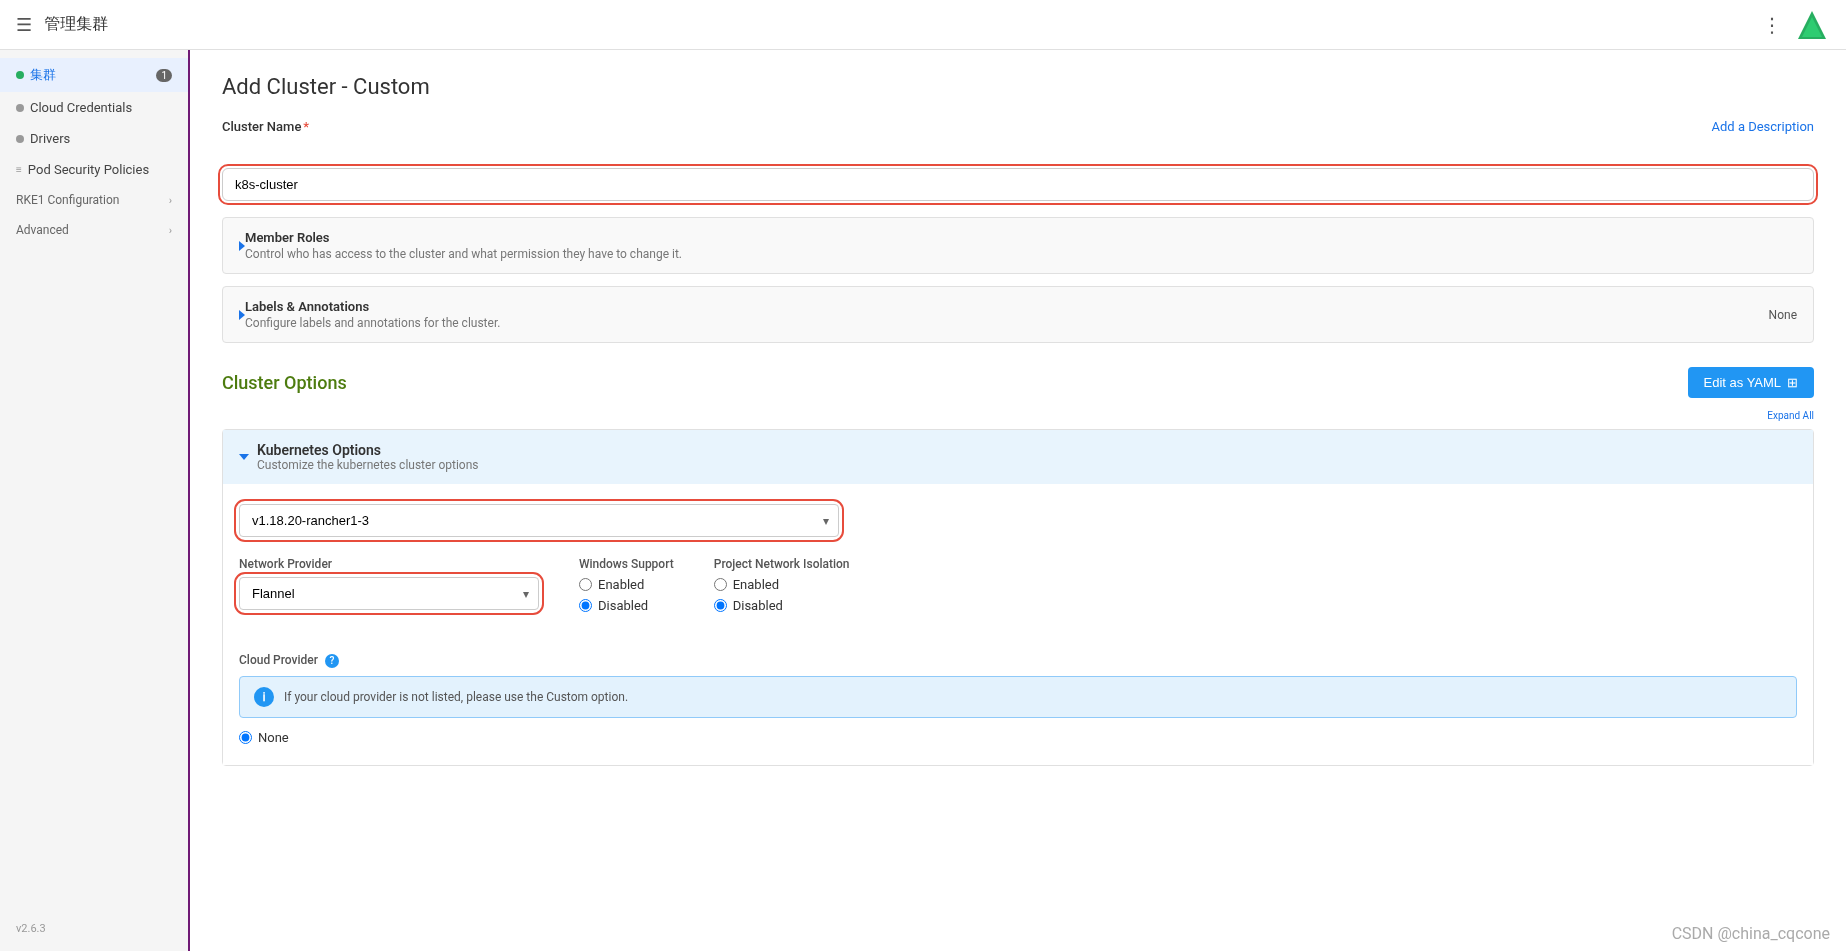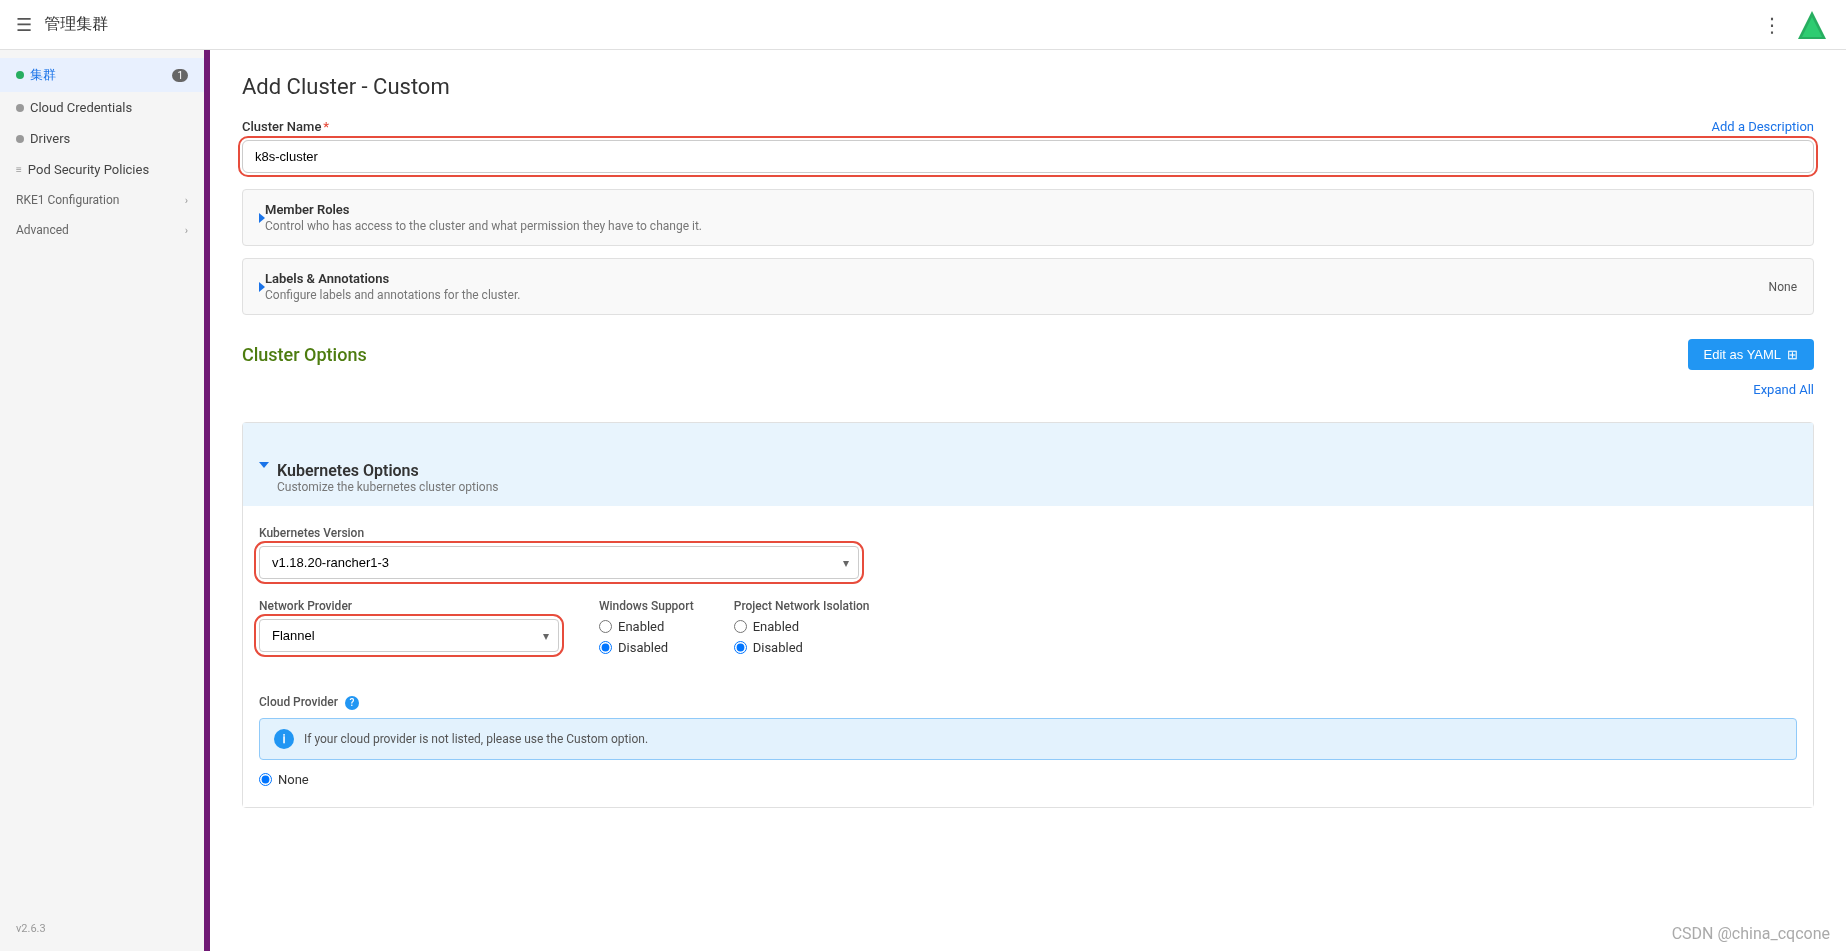--- a/index.html
+++ b/index.html
@@ -11,21 +11,21 @@
     .hamburger-icon { font-size: 18px; color: #555; cursor: pointer; }
     .app-title { font-size: 16px; font-weight: 500; color: #333; }
     .topbar-right { display: flex; align-items: center; gap: 12px; }
     .dots-icon { font-size: 20px; color: #555; cursor: pointer; }
     .brand-svg { width: 36px; height: 36px; }
 
     
     .main-layout { display: flex; flex: 1; overflow: hidden; }
 
     
-    .sidebar { width: 210px; background: #f5f5f5; border-right: 6px solid #701a75; flex-shrink: 0; overflow-y: auto; padding-top: 8px; }
+    .sidebar { width: 190px; background: #f5f5f5; border-right: 2px solid #701a75; flex-shrink: 0; overflow-y: auto; padding-top: 8px; }
     .sidebar-item { padding: 8px 16px; cursor: pointer; display: flex; align-items: center; gap: 6px; font-size: 13px; color: #444; }
     .sidebar-item.active { background: #e8f0fe; color: #1a73e8; }
     .sidebar-item .badge { background: #666; color: #fff; border-radius: 10px; font-size: 10px; padding: 1px 5px; margin-left: auto; }
     .sidebar-section { padding: 8px 16px; font-size: 12px; color: #666; display: flex; align-items: center; gap: 6px; cursor: pointer; }
     .dot-icon { width: 8px; height: 8px; border-radius: 50%; background: #999; flex-shrink: 0; }
     .dot-icon.green { background: #27ae60; }
     .sidebar-chevron { margin-left: auto; font-size: 11px; color: #999; }
     .sidebar-version { padding: 8px 16px; font-size: 11px; color: #999; position: absolute; bottom: 8px; left: 0; }
 
     
@@ -33,40 +33,40 @@
 
     
     .page-title { font-size: 22px; font-weight: 400; color: #333; margin-bottom: 20px; }
 
     
     .form-row { display: flex; align-items: center; margin-bottom: 6px; }
     .form-label { font-size: 13px; color: #333; font-weight: 500; }
     .required { color: #e74c3c; margin-left: 2px; }
     .add-desc-link { margin-left: auto; color: #1a73e8; font-size: 13px; cursor: pointer; text-decoration: none; }
 
-    .text-input { width: 100%; border: 1px solid #ccc; border-radius: 4px; padding: 8px 12px; font-size: 13px; outline: none; }
+    .text-input { width: 100%; border: 1px solid #ccc; border-radius: 4px; padding: 8px 12px; font-size: 13px; outline: none; margin-top: 28px; }
     .input-circled { outline: 2px solid #e74c3c; outline-offset: 2px; border-radius: 6px; }
 
     
     .collapsible-section { border: 1px solid #e0e0e0; border-radius: 4px; margin-bottom: 12px; background: #f9f9f9; }
     .collapsible-header { padding: 12px 16px; display: flex; align-items: center; cursor: pointer; }
     .collapsible-header-title { font-size: 13px; font-weight: 600; color: #333; }
     .collapsible-header-desc { font-size: 12px; color: #777; margin-top: 2px; }
     .collapsible-right { margin-left: auto; font-size: 12px; color: #555; }
 
     
     .section-header-row { display: flex; align-items: center; justify-content: space-between; margin-bottom: 12px; margin-top: 24px; }
     .section-title { font-size: 18px; font-weight: 500; color: #4d7c0f; }
     .edit-yaml-btn { background: #2196F3; color: #fff; border: none; border-radius: 4px; padding: 8px 16px; font-size: 13px; cursor: pointer; display: flex; align-items: center; gap: 6px; }
-    .expand-all-link { color: #1a73e8; font-size: 13px; cursor: pointer; text-decoration: none; text-align: right; display: block; margin-bottom: 25px; }
+    .expand-all-link { color: #1a73e8; font-size: 10px; cursor: pointer; text-decoration: none; text-align: right; display: block; margin-bottom: 8px; }
 
     
     .k8s-panel { border: 1px solid #e0e0e0; border-radius: 4px; margin-bottom: 12px; }
     .k8s-panel-header { background: #e8f4fd; padding: 12px 16px; display: flex; align-items: center; gap: 8px; cursor: pointer; }
-    .k8s-panel-title { font-size: 16px; font-weight: 600; color: #333; margin-top: 26px; }
+    .k8s-panel-title { font-size: 14px; font-weight: 600; color: #333; }
     .k8s-panel-desc { font-size: 12px; color: #777; }
     .k8s-panel-body { padding: 20px 16px; background: #fff; }
 
     
     .field-group { margin-bottom: 20px; }
     .field-label { font-size: 12px; color: #555; margin-bottom: 6px; font-weight: 500; }
     .select-wrap { position: relative; display: inline-block; }
     .select-wrap select { appearance: none; border: 1px solid #ccc; border-radius: 4px; padding: 8px 32px 8px 12px; font-size: 13px; background: #fff; cursor: pointer; min-width: 200px; outline: none; }
     .select-wrap .chevron { position: absolute; right: 10px; top: 50%; transform: translateY(-50%); pointer-events: none; font-size: 12px; color: #666; }
 
@@ -196,21 +196,20 @@
       <div class="k8s-panel-header">
         <span class="tri-down"></span>
         <div>
           <div class="k8s-panel-title">Kubernetes Options</div>
           <div class="k8s-panel-desc">Customize the kubernetes cluster options</div>
         </div>
       </div>
       <div class="k8s-panel-body">
 
         <div class="field-group k8s-version-wrap">
-          <div class="field-label">Kubernetes Version</div>
           <div class="select-wrap select-circled">
             <select style="min-width:600px;">
               <option value="v1.18.20-rancher1-3" selected="">v1.18.20-rancher1-3</option>
             </select>
             <span class="chevron">▾</span>
           </div>
         </div>
 
         <div class="network-row">
 

